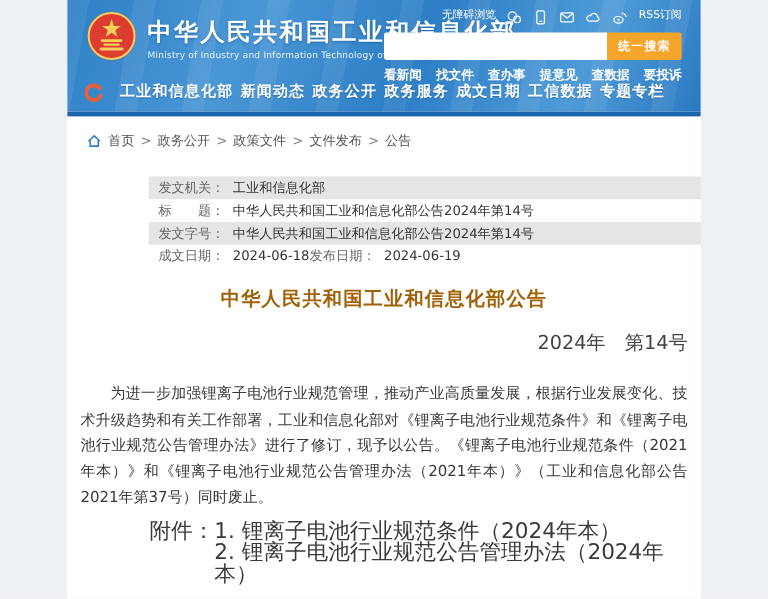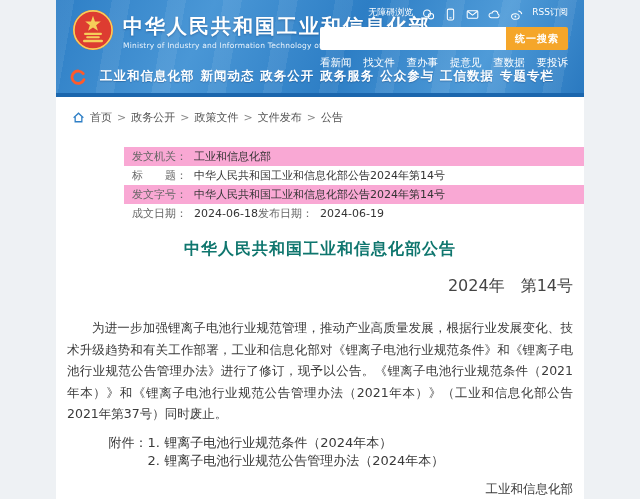--- a/index.html
+++ b/index.html
@@ -36,21 +36,21 @@
   .search-input {
     flex:1; height:23px; border:none; outline:none; background:#ffffff;
     border-radius:2px 0 0 2px; font-size:10px; padding:0 8px; color:#333;
   }
   .search-btn {
     width:62px; height:23px; border:none; background:#f5a62a; color:#ffffff;
     font-size:10px; font-weight:bold; border-radius:0 2px 2px 0; cursor:pointer;
     font-family:inherit; letter-spacing:1px;
   }
   .quick-links { display:flex; justify-content:space-between; margin-top:6px; }
-  .quick-links span { color:#ffffff; font-size:10.5px; cursor:pointer; }
+  .quick-links span { color:#ffffff; font-size:10.5px; cursor:pointer;font-weight:bold; }
 
   
   .nav {
     position:absolute; left:0; bottom:0; width:100%; height:33px;
     display:flex; align-items:center; z-index:2; padding:0 30px 0 14px;
   }
   .nav-logo { width:16px; height:16px; margin-right:14px; flex:0 0 auto; }
   .nav-items { flex:1; display:flex; justify-content:space-between; align-items:center; }
   .nav-item {
     color:#ffffff; font-size:12.5px; font-weight:bold; letter-spacing:1px; cursor:pointer;
@@ -61,34 +61,34 @@
   .breadcrumb {
     display:flex; align-items:center; gap:5px; padding:12px 0 0 16px;
     font-size:11px; color:#555; height:28px;
   }
   .breadcrumb .crumb { cursor:pointer; }
   .breadcrumb .sep { color:#888; }
 
   
   .meta-table { width:500px; margin:22px 0 0 68px; }
   .meta-row { display:flex; align-items:center; height:19px; font-size:11px; padding-left:8px; }
-  .meta-row.alt { background:#f9a8d4; }
+  .meta-row.alt { background:#e5e5e5; }
   .m-label { flex:0 0 62px; color:#666; white-space:pre; }
   .m-value { color:#333; }
   .m-value.fixed { flex:0 0 64px; }
 
   
   .doc { width:506px; margin:0 auto; color:#333; }
-  .doc-title { text-align:center; font-size:16px; font-weight:bold; margin-top:16px; color:#0f766e; letter-spacing:1px; }
+  .doc-title { text-align:center; font-size:16px; font-weight:bold; margin-top:16px; color:#a16207; letter-spacing:1px; }
   .doc-issue { text-align:right; font-size:16px; margin-top:16px; color:#444; white-space:pre; }
   .doc-body {
     margin-top:20px; font-size:12.5px; line-height:21.5px; text-align:justify;
     text-indent:2em; color:#3a3a3a;
   }
-  .attachments { display:flex; margin-top:9px; font-size:13px; line-height:18px; padding-left:3.2em; }
+  .attachments { display:flex; margin-top:9px; font-size:18px; line-height:18px; padding-left:3.2em; }
   .att-label { white-space:pre; color:#3a3a3a; }
   .att-list .att-item { color:#3a3a3a; cursor:pointer; }
   .signature { margin-top:9px; text-align:right; font-size:12.5px; line-height:19px; color:#3a3a3a; }
 </style>
 </head>
 <body>
 
 <div class="page">
 
   <div class="header">
@@ -165,21 +165,21 @@
       <span class="nav-logo">
         <svg width="16" height="16" viewBox="0 0 16 16">
             <path d="M13.2 4.6 A6.2 6.2 0 1 0 13.9 10.6" fill="none" stroke="#ff5a2a" stroke-width="2.8" stroke-linecap="round"></path>
           </svg>
       </span>
       <div class="nav-items">
         <span class="nav-item">工业和信息化部</span>
         <span class="nav-item">新闻动态</span>
         <span class="nav-item">政务公开</span>
         <span class="nav-item">政务服务</span>
-        <span class="nav-item">公众参与</span>
+        <span class="nav-item">成文日期</span>
         <span class="nav-item">工信数据</span>
         <span class="nav-item">专题专栏</span>
       </div>
     </div>
   </div>
 
   <div class="breadcrumb">
     <span style="display:inline-flex;">
       <svg width="13" height="13" viewBox="0 0 14 14">
           <path d="M1.8 7.2 L7 2.4 L12.2 7.2" fill="none" stroke="#2e7fc6" stroke-width="1.4"></path>

